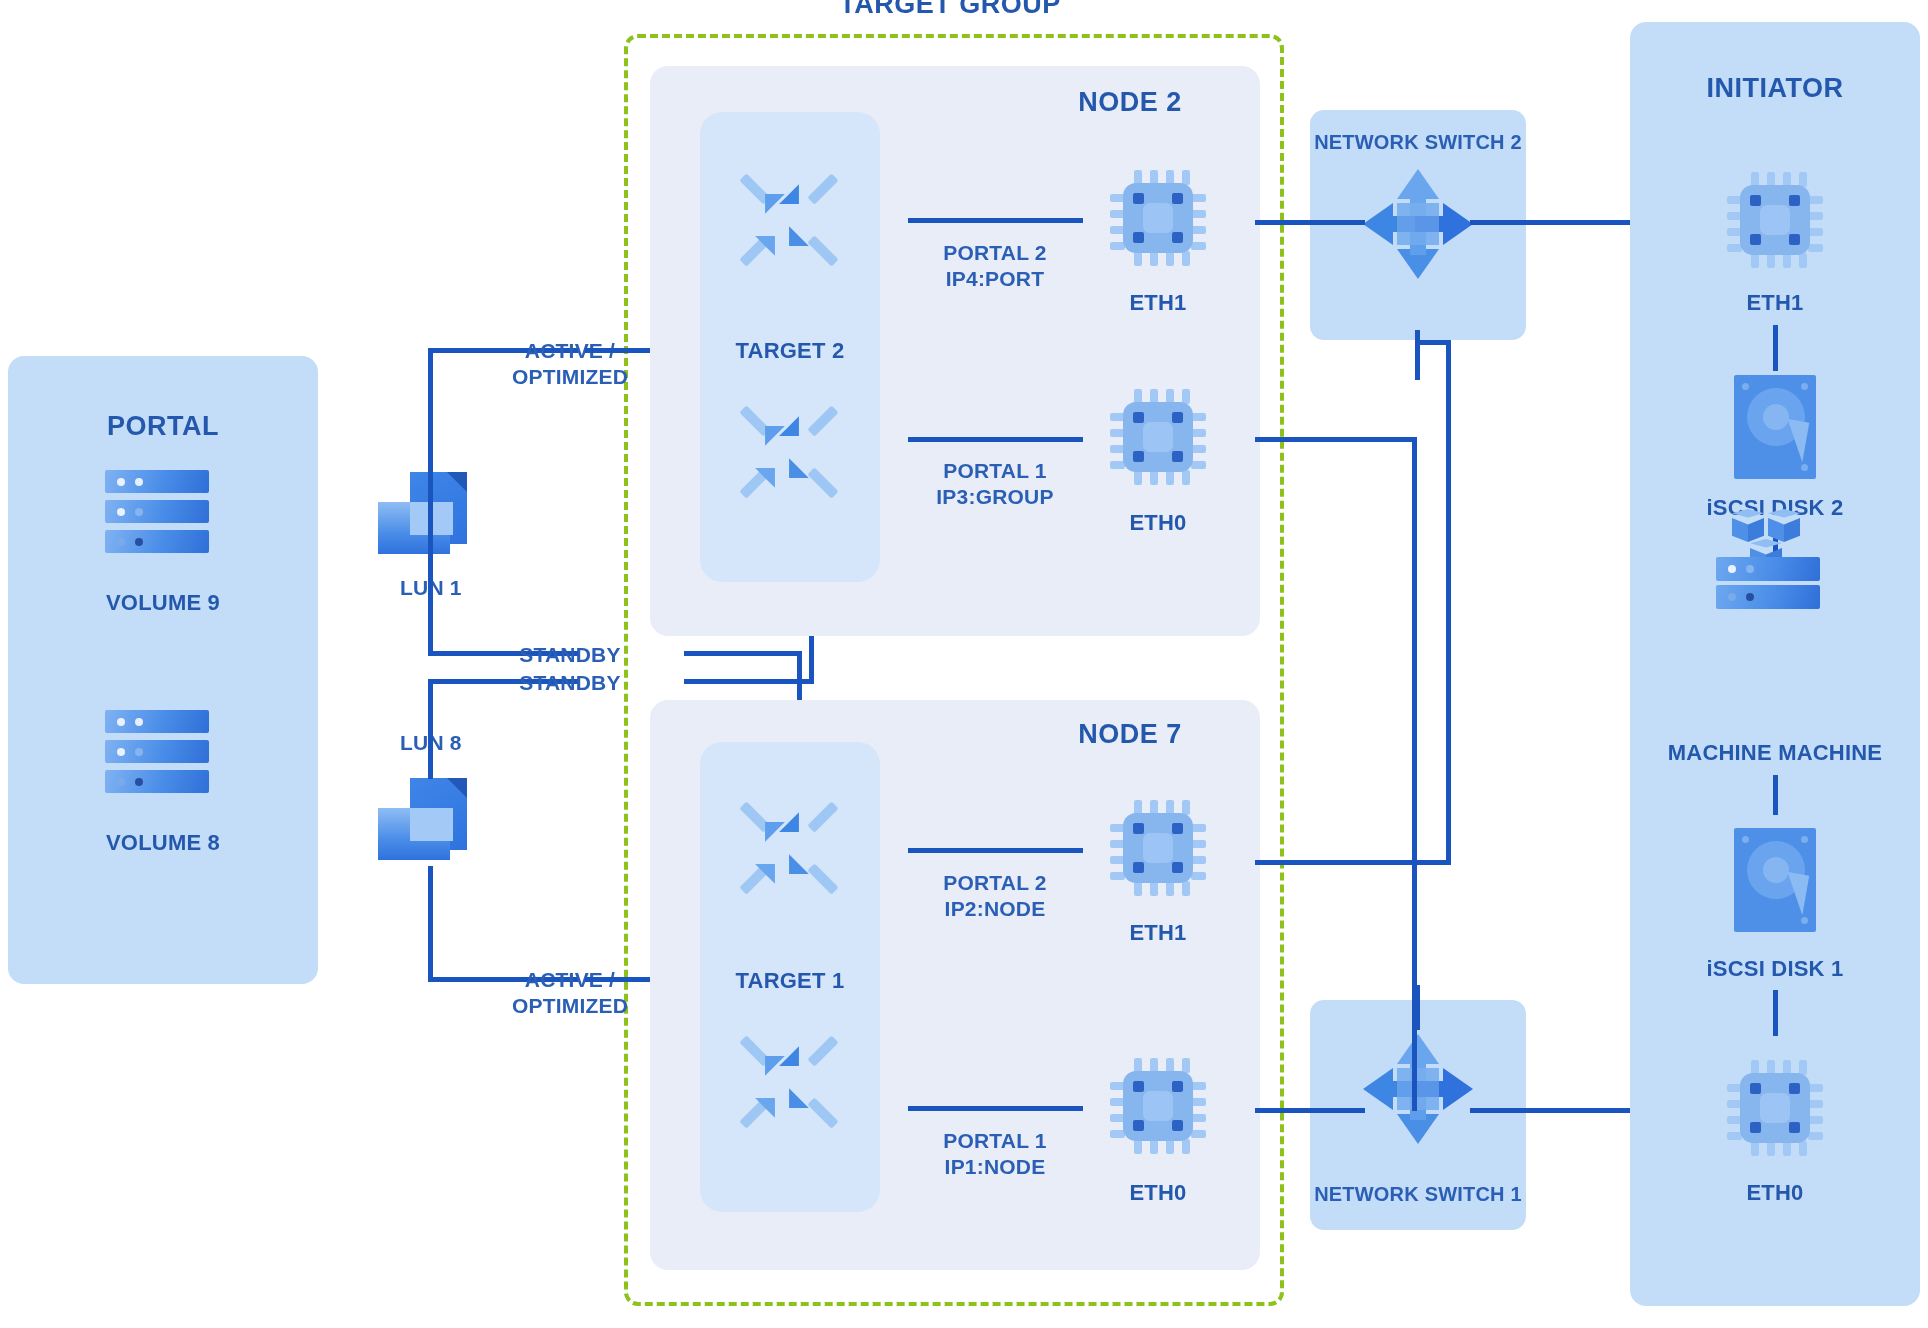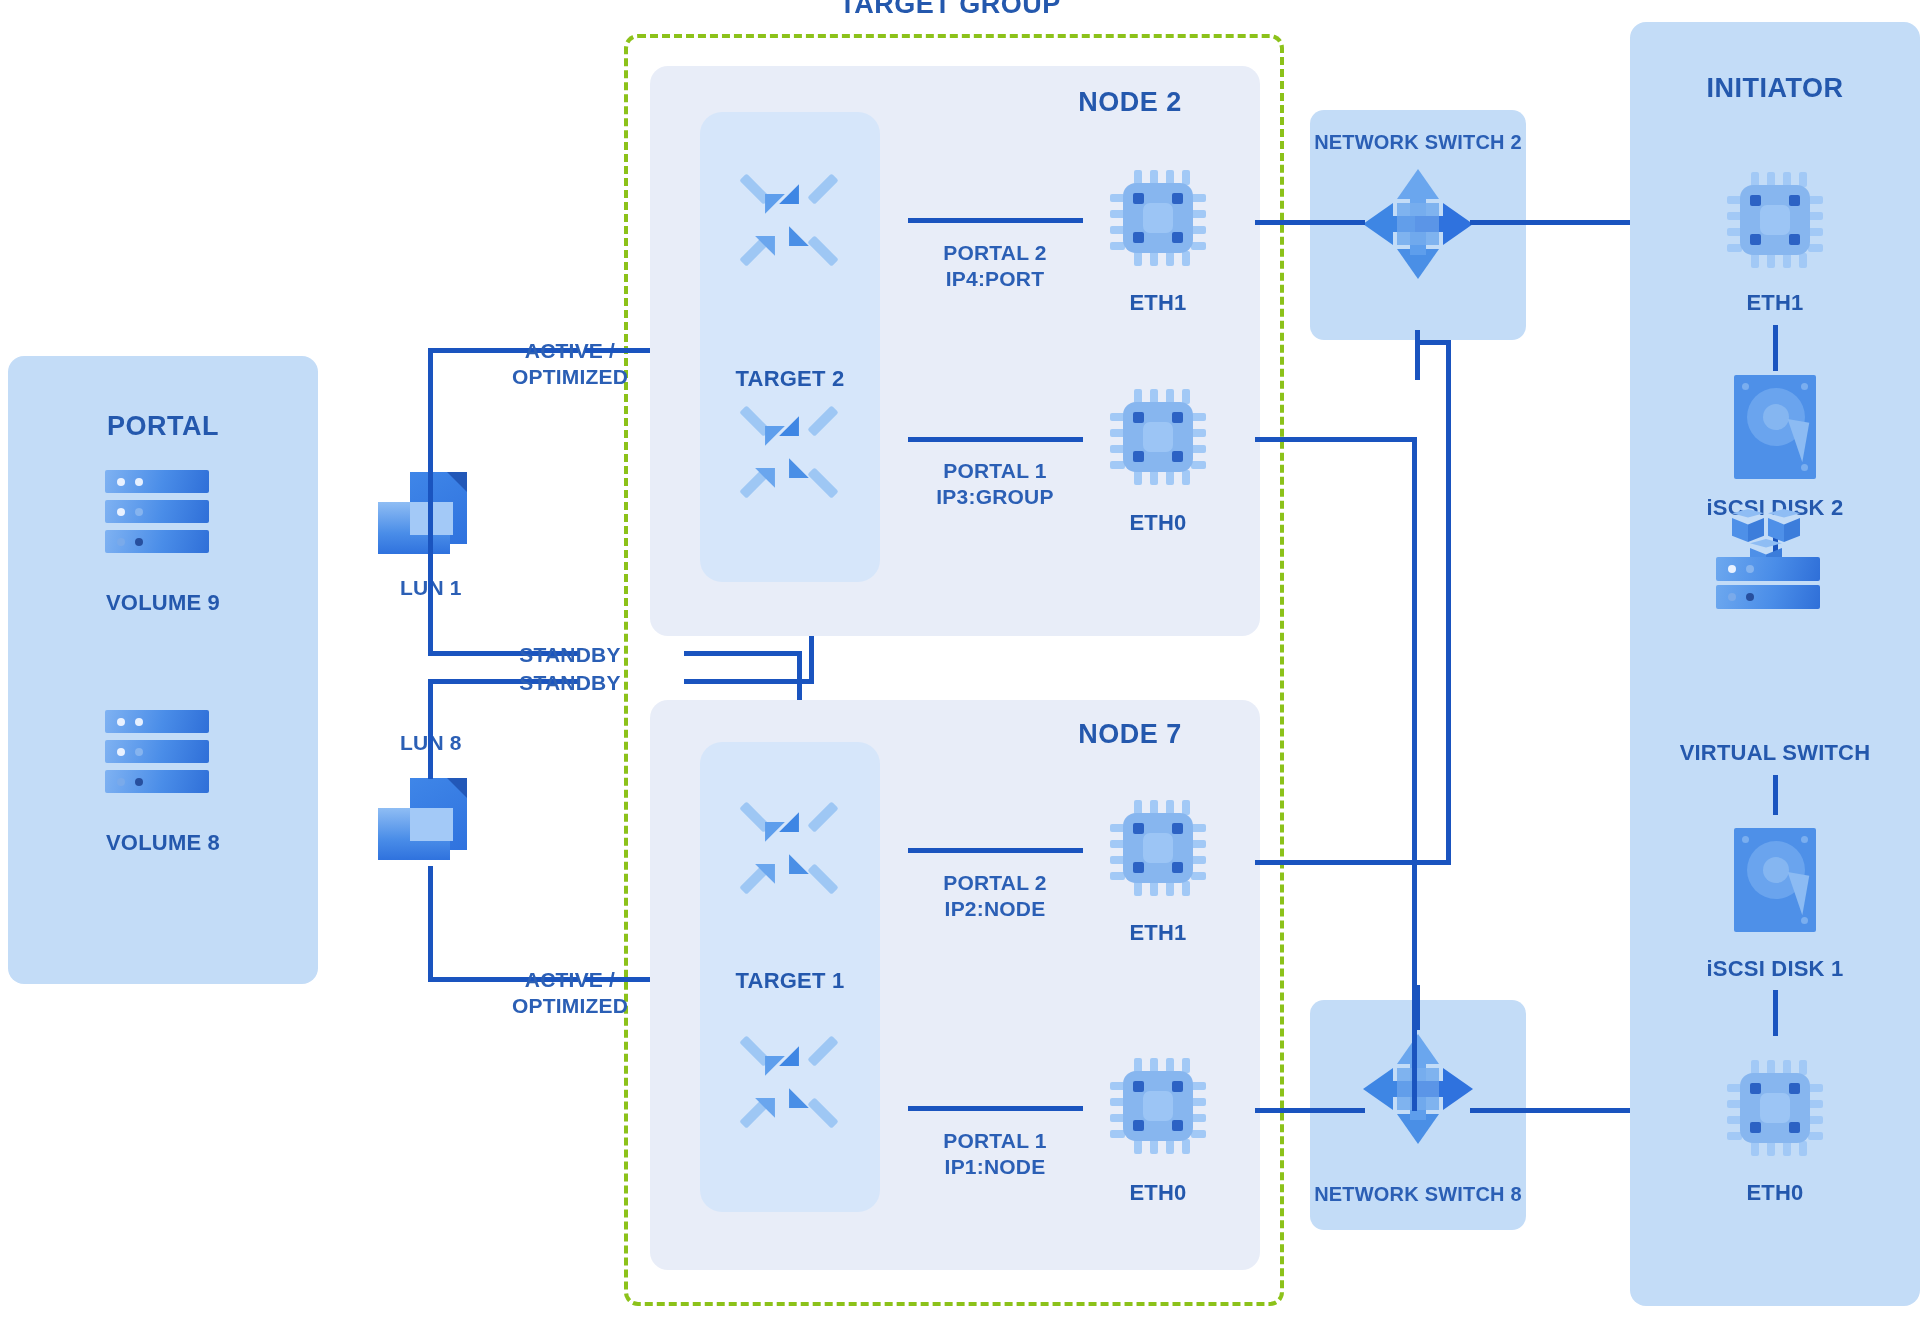--- a/index.html
+++ b/index.html
@@ -257,21 +257,21 @@
         <polygon points="36,24 50,38 22,38" fill="#5e9eec" transform="rotate(-45 36 31)"></polygon>
         <rect x="84" y="4" width="10" height="34" rx="2" fill="#9ec7f4" transform="rotate(45 89 21)"></rect>
         <polygon points="60,24 74,38 46,38" fill="#3e86e4" transform="rotate(135 60 31)"></polygon>
         <rect x="16" y="66" width="10" height="34" rx="2" fill="#9ec7f4" transform="rotate(45 21 83)"></rect>
         <polygon points="36,66 50,80 22,80" fill="#6aa6ee" transform="rotate(45 36 73)"></polygon>
         <rect x="84" y="66" width="10" height="34" rx="2" fill="#9ec7f4" transform="rotate(-45 89 83)"></rect>
         <polygon points="60,66 74,80 46,80" fill="#4a8fe6" transform="rotate(-135 60 73)"></polygon>
       </g>
     </svg>
   </div>
-  <div class="lbl mid" style="left:700px;top:338px;width:180px;margin-top:28px;">TARGET 2</div>
+  <div class="lbl mid" style="left:700px;top:338px;width:180px;">TARGET 2</div>
 
   <div class="tgt" style="left:734px;top:400px;">
     <svg width="110" height="104" viewBox="0 0 110 104">
       <g>
         <rect x="16" y="4" width="10" height="34" rx="2" fill="#9ec7f4" transform="rotate(-45 21 21)"></rect>
         <polygon points="36,24 50,38 22,38" fill="#5e9eec" transform="rotate(-45 36 31)"></polygon>
         <rect x="84" y="4" width="10" height="34" rx="2" fill="#9ec7f4" transform="rotate(45 89 21)"></rect>
         <polygon points="60,24 74,38 46,38" fill="#3e86e4" transform="rotate(135 60 31)"></polygon>
         <rect x="16" y="66" width="10" height="34" rx="2" fill="#9ec7f4" transform="rotate(45 21 83)"></rect>
         <polygon points="36,66 50,80 22,80" fill="#6aa6ee" transform="rotate(45 36 73)"></polygon>
@@ -439,21 +439,21 @@
       <rect x="51" y="56" width="16" height="34" fill="#5e9eec"></rect>
       <polygon points="4,59 34,38 34,80" fill="#3e86e4"></polygon>
       <rect x="30" y="51" width="34" height="16" fill="#3e86e4"></rect>
       <polygon points="114,59 84,38 84,80" fill="#2f72de"></polygon>
       <rect x="56" y="51" width="34" height="16" fill="#2f72de"></rect>
       <rect x="38" y="38" width="42" height="42" fill="#7fb3ef" opacity="0.55"></rect>
     </svg>
   </div>
 
   <div class="switchbox" style="left:1310px;top:1000px;width:216px;height:230px;"></div>
-  <div class="lbl sm" style="left:1306px;top:1182px;width:224px;font-size:20px;">NETWORK SWITCH 8</div>
+  <div class="lbl sm" style="left:1306px;top:1182px;width:224px;font-size:20px;">NETWORK SWITCH 1</div>
   <div class="sw" style="left:1359px;top:1030px;">
     <svg width="118" height="118" viewBox="0 0 118 118">
       <rect x="38" y="38" width="42" height="42" fill="#7fb3ef"></rect>
       <polygon points="59,4 80,34 38,34" fill="#6aa6ee"></polygon>
       <rect x="51" y="30" width="16" height="34" fill="#6aa6ee"></rect>
       <polygon points="59,114 80,84 38,84" fill="#4a8fe6"></polygon>
       <rect x="51" y="56" width="16" height="34" fill="#5e9eec"></rect>
       <polygon points="4,59 34,38 34,80" fill="#3e86e4"></polygon>
       <rect x="30" y="51" width="34" height="16" fill="#3e86e4"></rect>
       <polygon points="114,59 84,38 84,80" fill="#2f72de"></polygon>
@@ -539,21 +539,21 @@
       </div>
     <div class="vbar" style="top:52px;">
         <i style="left:12px;background:#eaf2ff;"></i>
         <i style="left:30px;background:#86b4ef;"></i>
       </div>
     <div class="vbar" style="top:80px;">
         <i style="left:12px;background:#7aaaea;"></i>
         <i style="left:30px;background:#274f9e;"></i>
       </div>
   </div>
-  <div class="lbl mid" style="left:1630px;top:740px;width:290px;">VIRTUAL SWITCH</div>
+  <div class="lbl mid" style="left:1630px;top:740px;width:290px;">MACHINE MACHINE</div>
   <div class="ln lnv" style="left:1773px;top:775px;height:40px;"></div>
 
   <div class="hdd" style="left:1734px;top:828px;">
     <div class="platter"></div>
       <div class="hub"></div>
       <div class="arm"></div>
     <span class="scr" style="left:8px;top:8px;"></span>
     <span class="scr" style="right:8px;top:8px;"></span>
     <span class="scr" style="right:8px;bottom:8px;"></span>
   </div>

